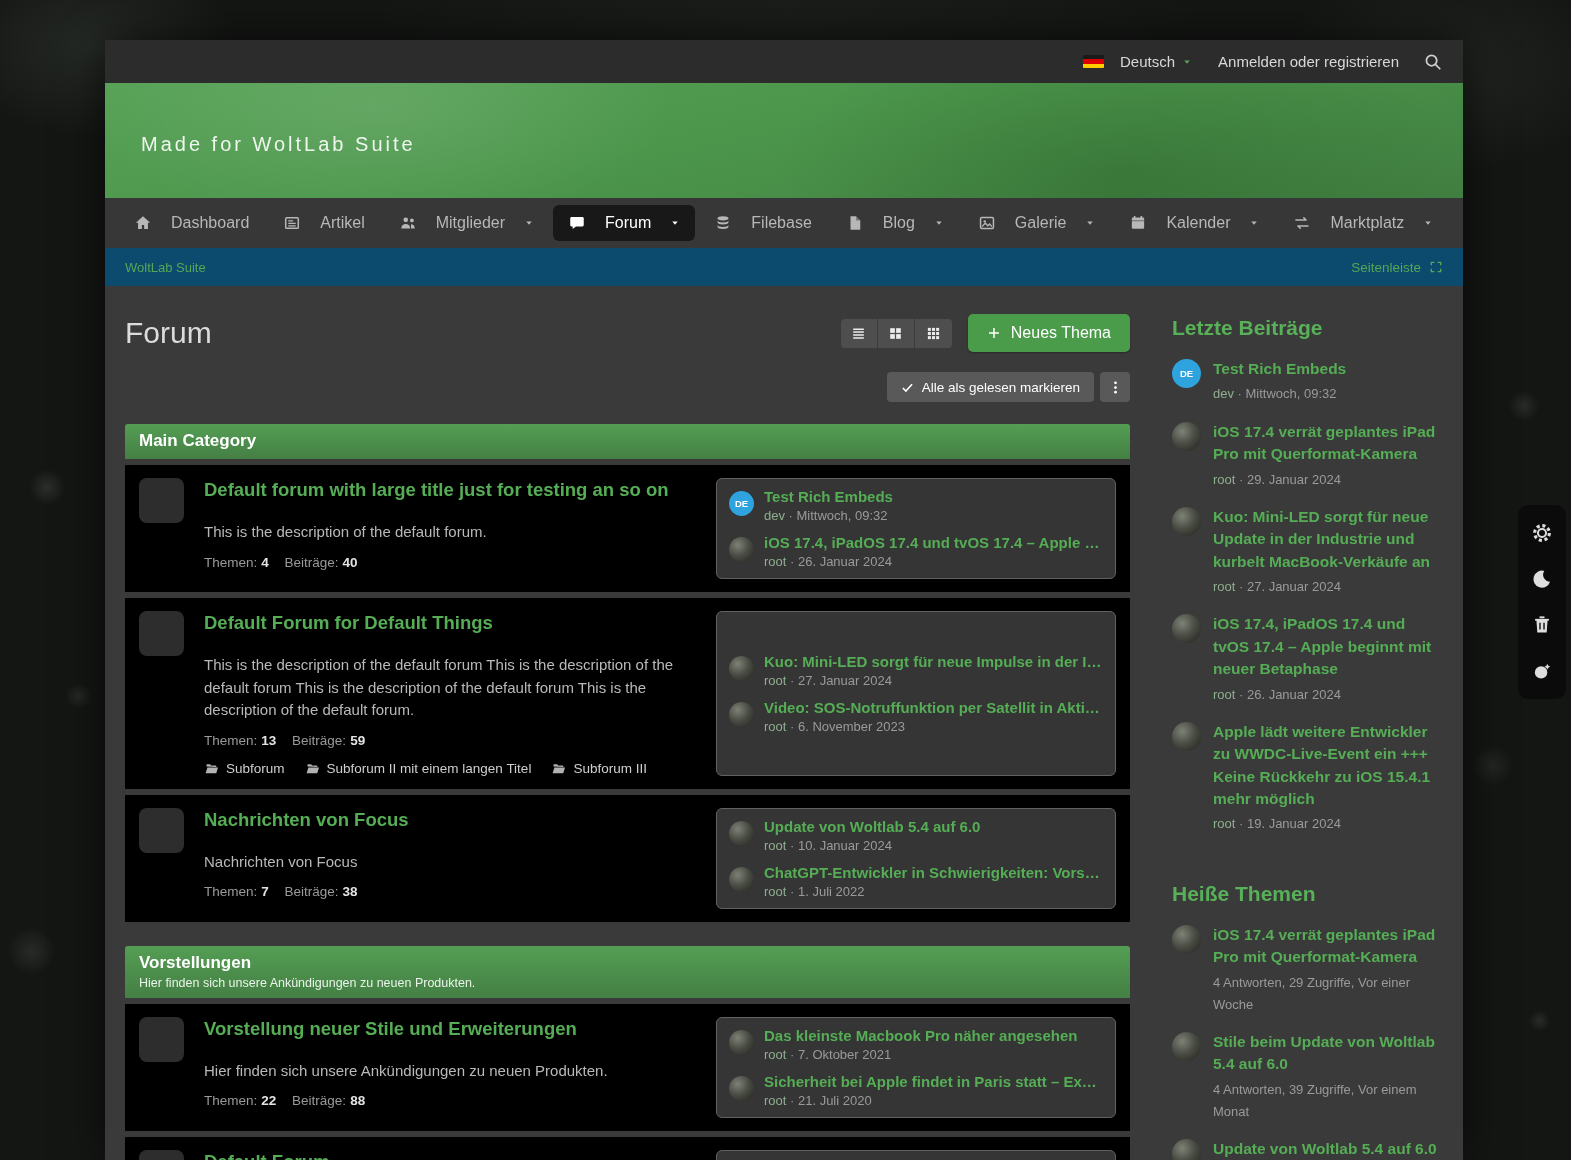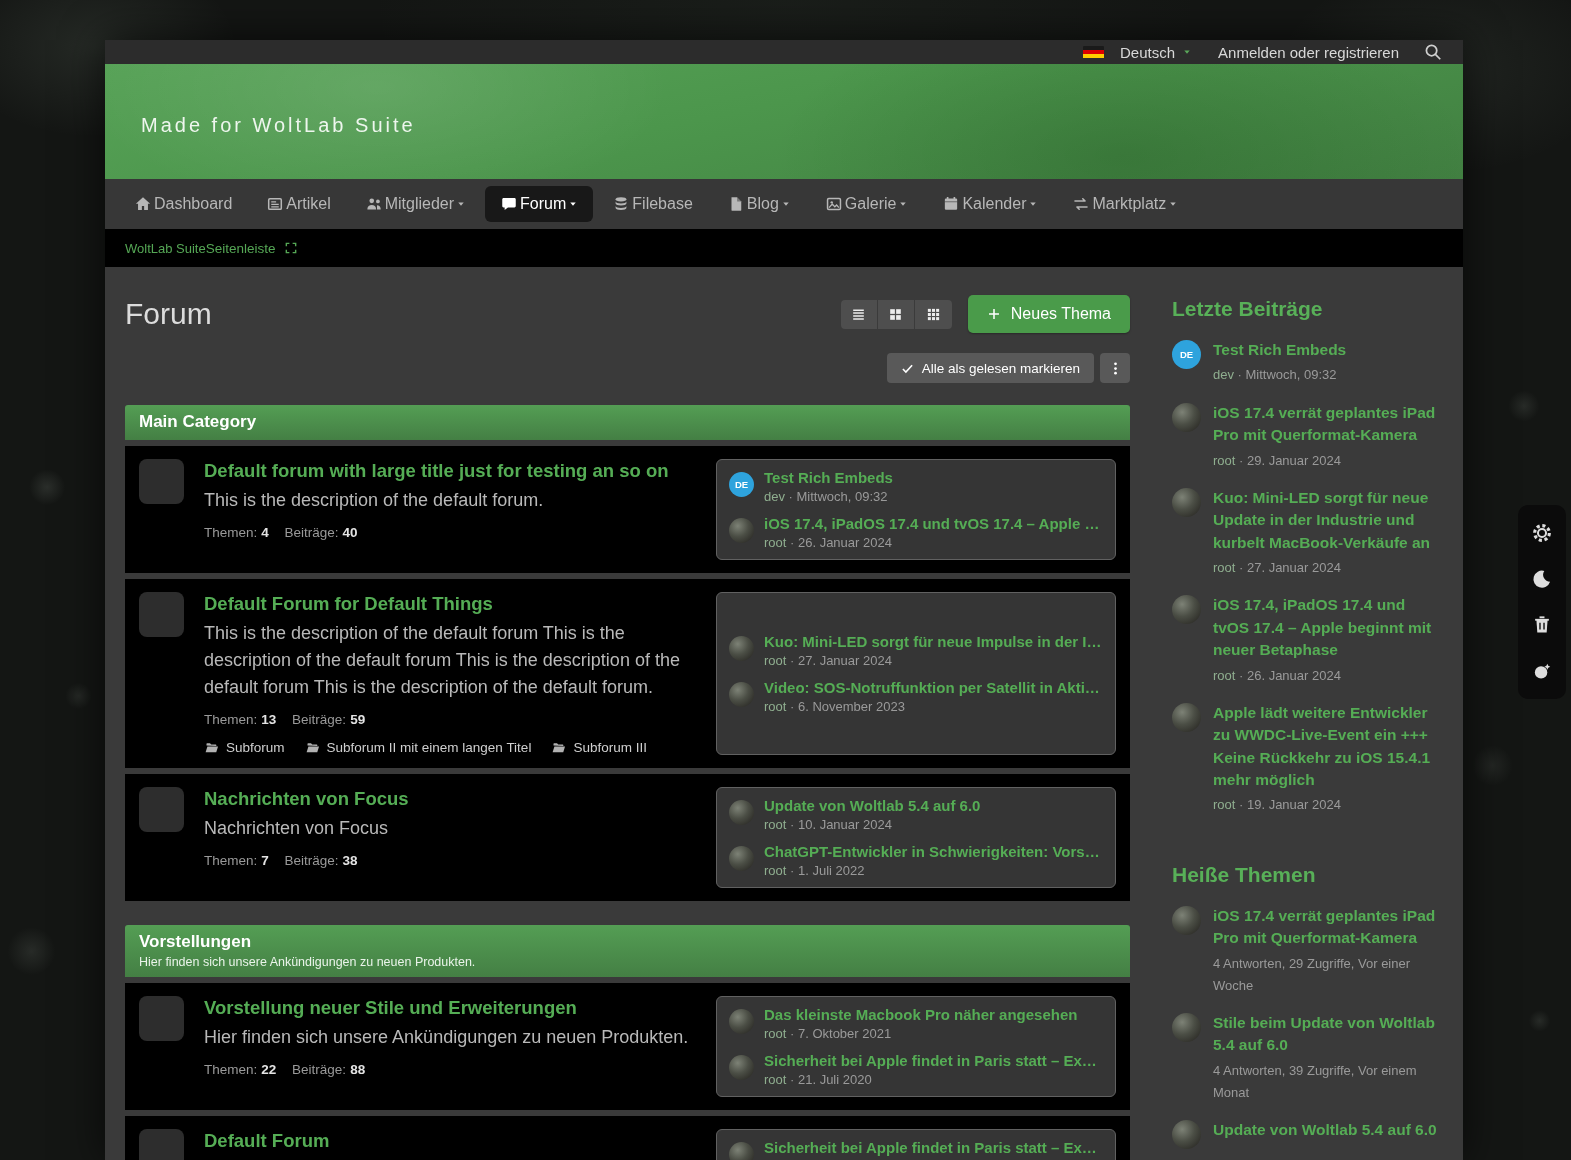--- a/index.html
+++ b/index.html
@@ -20,48 +20,48 @@
   }
   .site {
     position:absolute; left:105px; top:40px; width:1358px; height:1120px;
     background:#3a3a3a; box-shadow:0 0 40px rgba(0,0,0,.65);
     display:flex; flex-direction:column;
   }
   .i { display:inline-flex; flex:none; }
   .i svg { width:100%; height:100%; display:block; }
 
   
-  .topbar { height:24px; background:#2c2c2c; display:flex; align-items:center; justify-content:flex-end; padding:0 20px; color:#d8d8d8; font-size:15px; flex:none; }
+  .topbar { height:43px; background:#2c2c2c; display:flex; align-items:center; justify-content:flex-end; padding:0 20px; color:#d8d8d8; font-size:15px; flex:none; }
   .flag { width:21px; height:13px; display:flex; flex-direction:column; border-radius:1px; overflow:hidden; margin-right:9px; }
   .flag div { flex:1; }
   .lang { display:flex; align-items:center; gap:7px; cursor:pointer; }
   .lang .i { width:10px; height:10px; color:#5aa75a; }
   .login { margin-left:26px; cursor:pointer; }
   .search-btn { width:20px; height:20px; color:#cfcfcf; margin-left:24px; cursor:pointer; }
 
   
   .header {
     height:115px; flex:none; padding-left:36px; display:flex; flex-direction:column; justify-content:center;
     background:
       radial-gradient(420px 180px at 20% 20%, rgba(255,255,255,.10), transparent 70%),
       radial-gradient(500px 220px at 75% 80%, rgba(0,40,0,.18), transparent 70%),
       linear-gradient(168deg,#57a257 0%,#4c964c 45%,#417f41 100%);
   }
   .logo { font-size:52px; color:#fff; font-weight:normal; letter-spacing:2px; line-height:1; text-shadow:0 1px 3px rgba(0,0,0,.25); }
   .tagline { font-size:20px; color:#eef6ee; letter-spacing:3px; margin-top:8px; }
 
   
   .nav { height:50px; flex:none; background:#373737; display:flex; align-items:center; padding:0 14px; gap:4px; }
-  .nav-item { display:flex; align-items:center; gap:2px; color:#b7b7b7; font-size:16px; padding:9px 15px; border-radius:6px; cursor:pointer; }
+  .nav-item { display:flex; align-items:center; gap:19px; color:#b7b7b7; font-size:16px; padding:9px 15px; border-radius:6px; cursor:pointer; }
   .nav-item .ni { width:18px; height:18px; }
   .nav-item .caret { width:10px; height:10px; }
   .nav-item.active { background:#181818; color:#fff; }
 
   
-  .crumbbar { height:38px; flex:none; background:#000000; display:flex; align-items:center; padding:0 20px; }
+  .crumbbar { height:38px; flex:none; background:#0c4a6e; display:flex; align-items:center; justify-content:space-between; padding:0 20px; }
   .crumb { color:#55a755; font-size:13px; cursor:pointer; }
   .sb-toggle { color:#55a755; font-size:13.5px; display:flex; align-items:center; gap:8px; cursor:pointer; }
   .sb-toggle .i { width:14px; height:14px; }
 
   
   .content { flex:1; overflow:hidden; padding:24px 20px 0 20px; }
   .content-grid { display:flex; gap:42px; }
   .main { width:1005px; flex:none; }
   .sidebar { flex:1; min-width:0; padding-top:6px; }
 
@@ -85,21 +85,21 @@
   .cat-header { background:linear-gradient(180deg,#549e54,#447f44); padding:7px 14px 8px; border-radius:3px 3px 0 0; }
   .cat-title { font-size:17px; font-weight:bold; color:#fff; }
   .cat-subtitle { font-size:12.5px; color:#eaf4ea; margin-top:3px; }
   .cat-subtitle:empty { display:none; }
 
   .forum-row { background:#000000; margin-top:6px; padding:13px 14px; display:flex; gap:20px; }
   .icon-box { width:45px; height:45px; background:#2d2d2d; border-radius:8px; display:flex; align-items:center; justify-content:center; color:#c9c9c9; flex:none; }
   .icon-box .i { width:26px; height:26px; }
   .f-left { flex:1; min-width:0; padding-top:1px; }
   .f-title { font-size:18.5px; font-weight:bold; color:#55ad55; cursor:pointer; display:inline-block; }
-  .f-desc { font-size:18px; color:#b9b9b9; line-height:1.5; margin-top:5px; }
+  .f-desc { font-size:15px; color:#b9b9b9; line-height:1.5; margin-top:20px; }
   .f-stats { font-size:13.5px; margin-top:11px; color:#9a9a9a; }
   .f-stats b { color:#e3e3e3; font-weight:bold; margin-left:4px; }
   .f-stats .sep { display:inline-block; width:12px; }
   .subforums { margin-top:13px; display:flex; gap:20px; }
   .subforum { display:flex; align-items:center; gap:7px; font-size:13.5px; color:#cfcfcf; cursor:pointer; }
   .subforum .i { width:15px; height:15px; color:#b2b2b2; }
   .posts-box { width:400px; flex:none; background:#353535; border:1px solid #616161; border-radius:6px; padding:9px 12px; display:flex; flex-direction:column; justify-content:center; gap:11px; }
   .post { display:flex; gap:10px; align-items:flex-start; min-width:0; }
   .avatar { width:25px; height:25px; border-radius:50%; flex:none; margin-top:3px;
     background:radial-gradient(circle at 35% 32%, #7d8276 0%, #4b4e45 45%, #211f1c 100%); cursor:pointer; }

